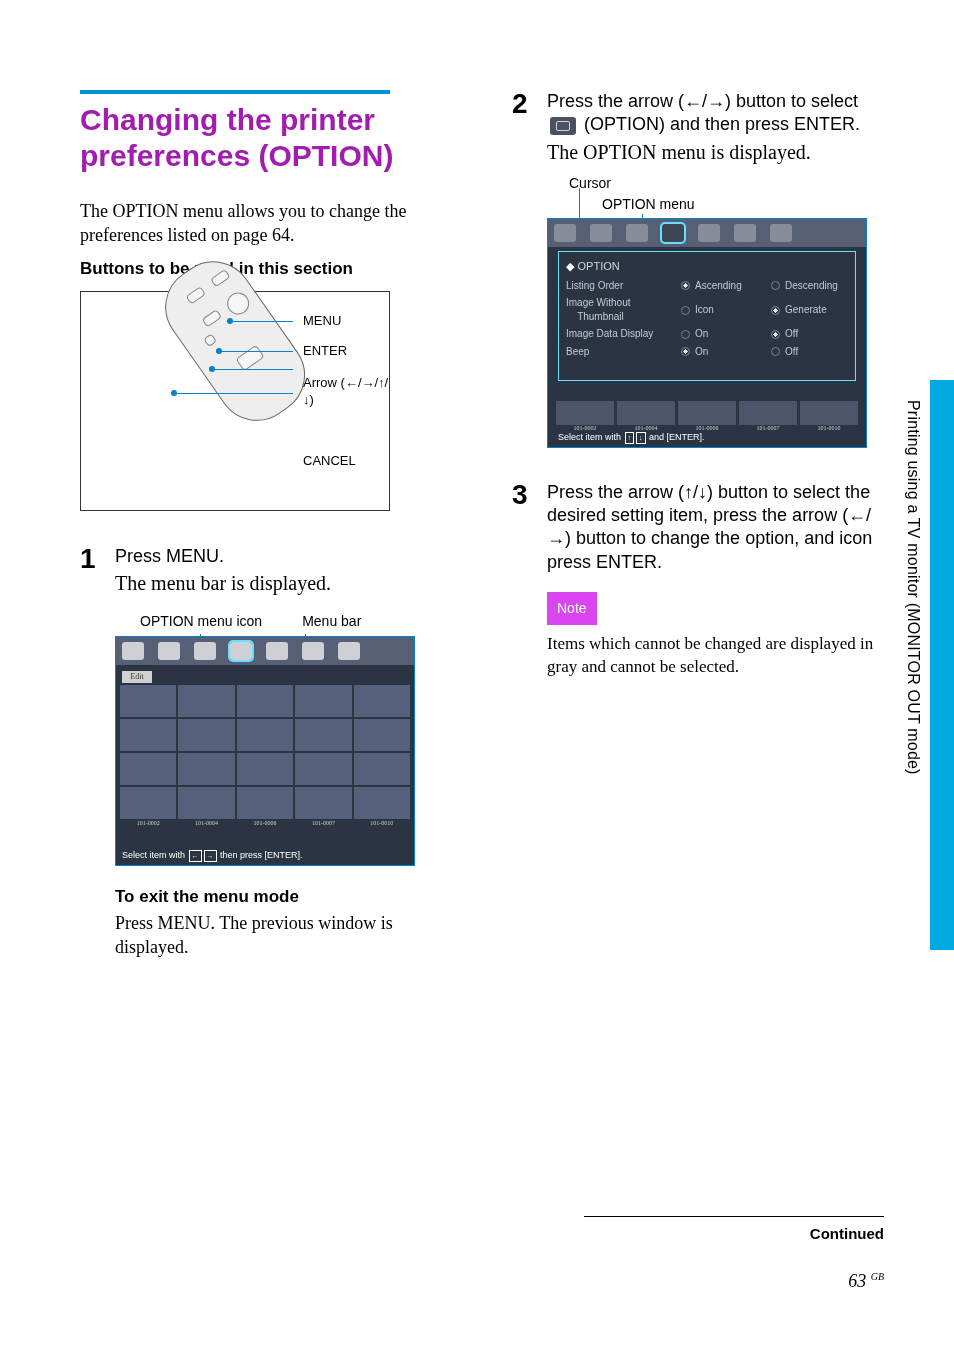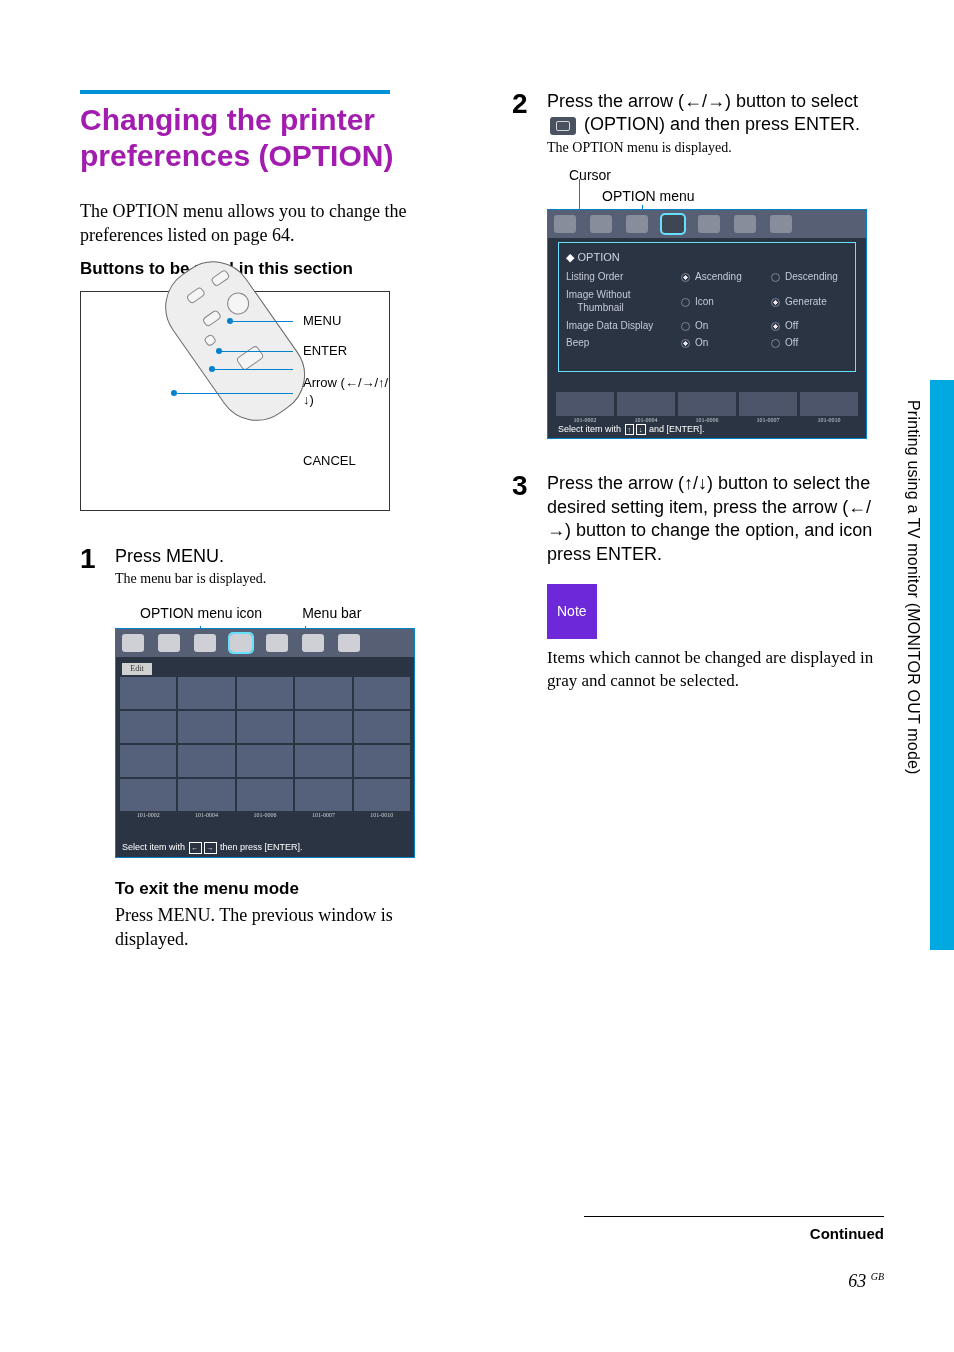--- a/index.html
+++ b/index.html
@@ -91,21 +91,21 @@
     font-size: 28px;
     line-height:1;
     flex: 0 0 20px;
   }
   .step-body { flex:1; font-size:18px; }
   .step-head {
     font-family: 'Trebuchet MS', Arial, sans-serif;
     font-size: 18px;
     line-height:1.3;
   }
-  .step-desc { font-family: Georgia, serif; font-size:14px; margin-top:2px;}
+  .step-desc { font-family: Georgia, serif; font-size:20px; margin-top:2px;}
   .screen-labels { display:flex; gap:40px; margin:15px 0 5px 25px;
     font-family: 'Trebuchet MS', Arial, sans-serif; font-size:14px;}
   .screen-labels span{position:relative}
   .screen {
     width: 300px; height:230px; background:#2b3443; border:1px solid #0082cc;
     position:relative; margin-bottom:20px;
   }
   .screen-top { height:28px; background:#565f74; display:flex; align-items:center;
     padding:0 6px; gap:14px; }
   .screen-top .ico { width:22px;height:18px;background:#cfcfd6;border-radius:3px; }
@@ -136,22 +136,22 @@
   .opt-row{display:grid;grid-template-columns:115px 90px 90px;align-items:center;padding:2px 0}
   .opt-row .radio{display:inline-block;width:9px;height:9px;border:1px solid #7d8393;border-radius:50%;margin-right:5px;vertical-align:middle;background:#2b3443}
   .opt-row .radio.sel{background:radial-gradient(circle,#e6e6ec 0 40%,#2b3443 45% 100%)}
   .opt-thumbs{position:absolute;bottom:22px;left:8px;right:8px;display:grid;grid-template-columns:repeat(5,1fr);gap:3px}
   .opt-thumbs .t{height:24px;background:#4c556a;position:relative;font-size:6px;color:#aaa;text-align:center}
   .opt-thumbs .t::after{content:attr(data-id);position:absolute;bottom:-8px;left:0;right:0;font-size:6px;color:#cfd3d9}
   .opt-footer{position:absolute;bottom:3px;left:10px;color:#fff;font-size:9px;font-family:Arial}
   .opt-footer .keys{display:inline-block;border:1px solid #fff;padding:0 2px;margin:0 1px;font-size:7px}
   .opt-highlight{position:absolute;left:10px;top:32px;width:298px;height:130px;border:1px solid #67e0ff;pointer-events:none}
 
-  .note-label{display:inline-block;background:#6d28d9;color:#fff;font-family:'Trebuchet MS',Arial,sans-serif;
-    font-size:14px;padding:18px 10px;margin-bottom:8px}
+  .note-label{display:inline-block;background:#d946ef;color:#fff;font-family:'Trebuchet MS',Arial,sans-serif;
+    font-size:14px;padding:7px 10px;margin-bottom:8px}
   .note-text{font-size:17px}
 
   .option-chip{display:inline-block;width:26px;height:18px;background:#4a5262;border-radius:3px;
     vertical-align:middle;position:relative;margin:0 3px}
   .option-chip::after{content:"";position:absolute;left:6px;top:4px;width:12px;height:8px;border:1.5px solid #d5d5d5;border-radius:2px}
 
   .side-tab{position:absolute;right:0;top:380px;width:24px;height:570px;background:#00a9e0}
   .side-text{position:absolute;right:32px;top:400px;writing-mode:vertical-rl;font-family:'Trebuchet MS',Arial,sans-serif;font-size:16px;letter-spacing:.2px}
   .continued{position:absolute;right:70px;bottom:110px;font-family:'Trebuchet MS',Arial,sans-serif;font-weight:bold;font-size:15px}
   .continued-rule{position:absolute;right:70px;bottom:135px;width:300px;border-top:1px solid #000}

